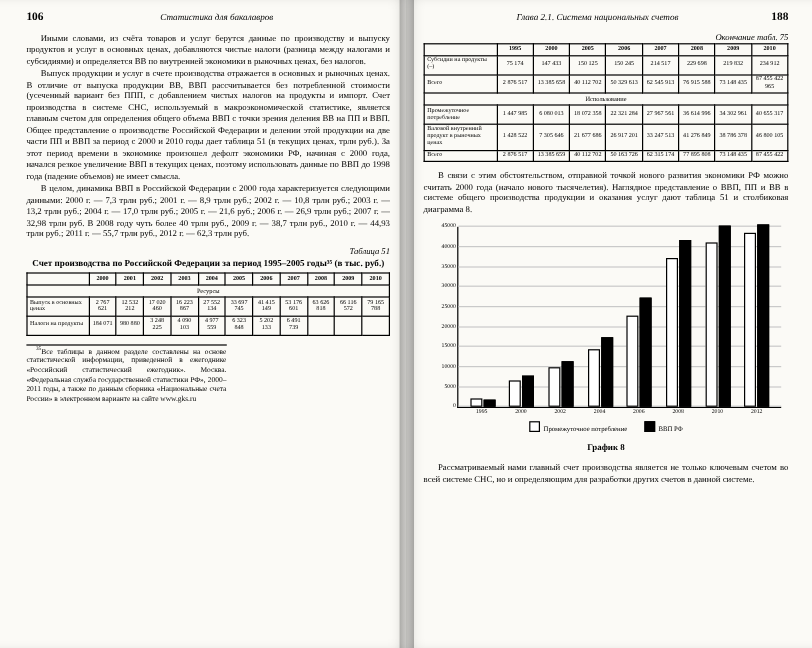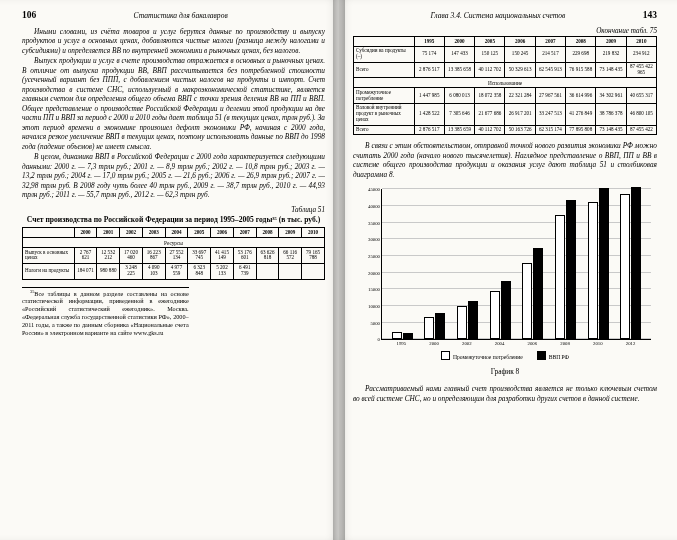--- a/index.html
+++ b/index.html
@@ -58,21 +58,20 @@
   }
   .runhead.right .folio { order: 2; }
   .runhead.right .rh-title { order: 1; text-align: center; }
   p.body {
     font-size: 7.3px;
     line-height: 1.30;
     text-align: justify;
     text-indent: 12px;
     margin: 0 0 1px 0;
     hyphens: auto;
-    font-style: italic;
   }
   .tbl-caption {
     font-size: 7.2px;
     font-style: italic;
     text-align: right;
     margin: 6px 0 1px 0;
   }
   .tbl-title {
     font-size: 7.6px;
     font-weight: bold;
@@ -186,21 +185,21 @@
     display: inline-block;
     width: 7px; height: 7px;
     border: 0.5px solid #000;
     margin-right: 3px;
     vertical-align: -1px;
   }
   .legend .key.a { background: #fff; }
   .legend .key.b { background: #000; }
   .chart-title {
     text-align: center;
-    font-weight: normal;
+    font-weight: bold;
     font-size: 7.4px;
     margin-top: 7px;
   }
   .gutter {
     position: absolute;
     left: 333px;
     top: 0;
     width: 12px;
     height: 540px;
     background: linear-gradient(to right, rgba(0,0,0,0.28), rgba(0,0,0,0.05) 45%, rgba(0,0,0,0.30));
@@ -291,22 +290,22 @@
       </tbody>
     </table>
 
     <div class="fn-wrap">
       <p class="footnote"><sup>35</sup><span>Все таблицы в данном разделе составлены на основе статистической информации, приведенной в ежегоднике «Российский статистический ежегодник». Москва. «Федеральная служба государственной статистики РФ», 2000–2011 годы, а также по данным сборника «Национальные счета России» в электронном варианте на сайте www.gks.ru</span></p>
     </div>
   </div>
 
   <div class="page page-right">
     <div class="runhead right">
-      <span class="folio">143</span>
-      <span class="rh-title">Глава 3.4. Система национальных счетов</span>
+      <span class="folio">188</span>
+      <span class="rh-title">Глава 2.1. Система национальных счетов</span>
     </div>
 
     <div class="tbl-caption">Окончание табл. 75</div>
 
     <table class="doc">
       <colgroup>
         <col style="width:20%">
           <col style="width:10%">
           <col style="width:10%">
           <col style="width:10%">

